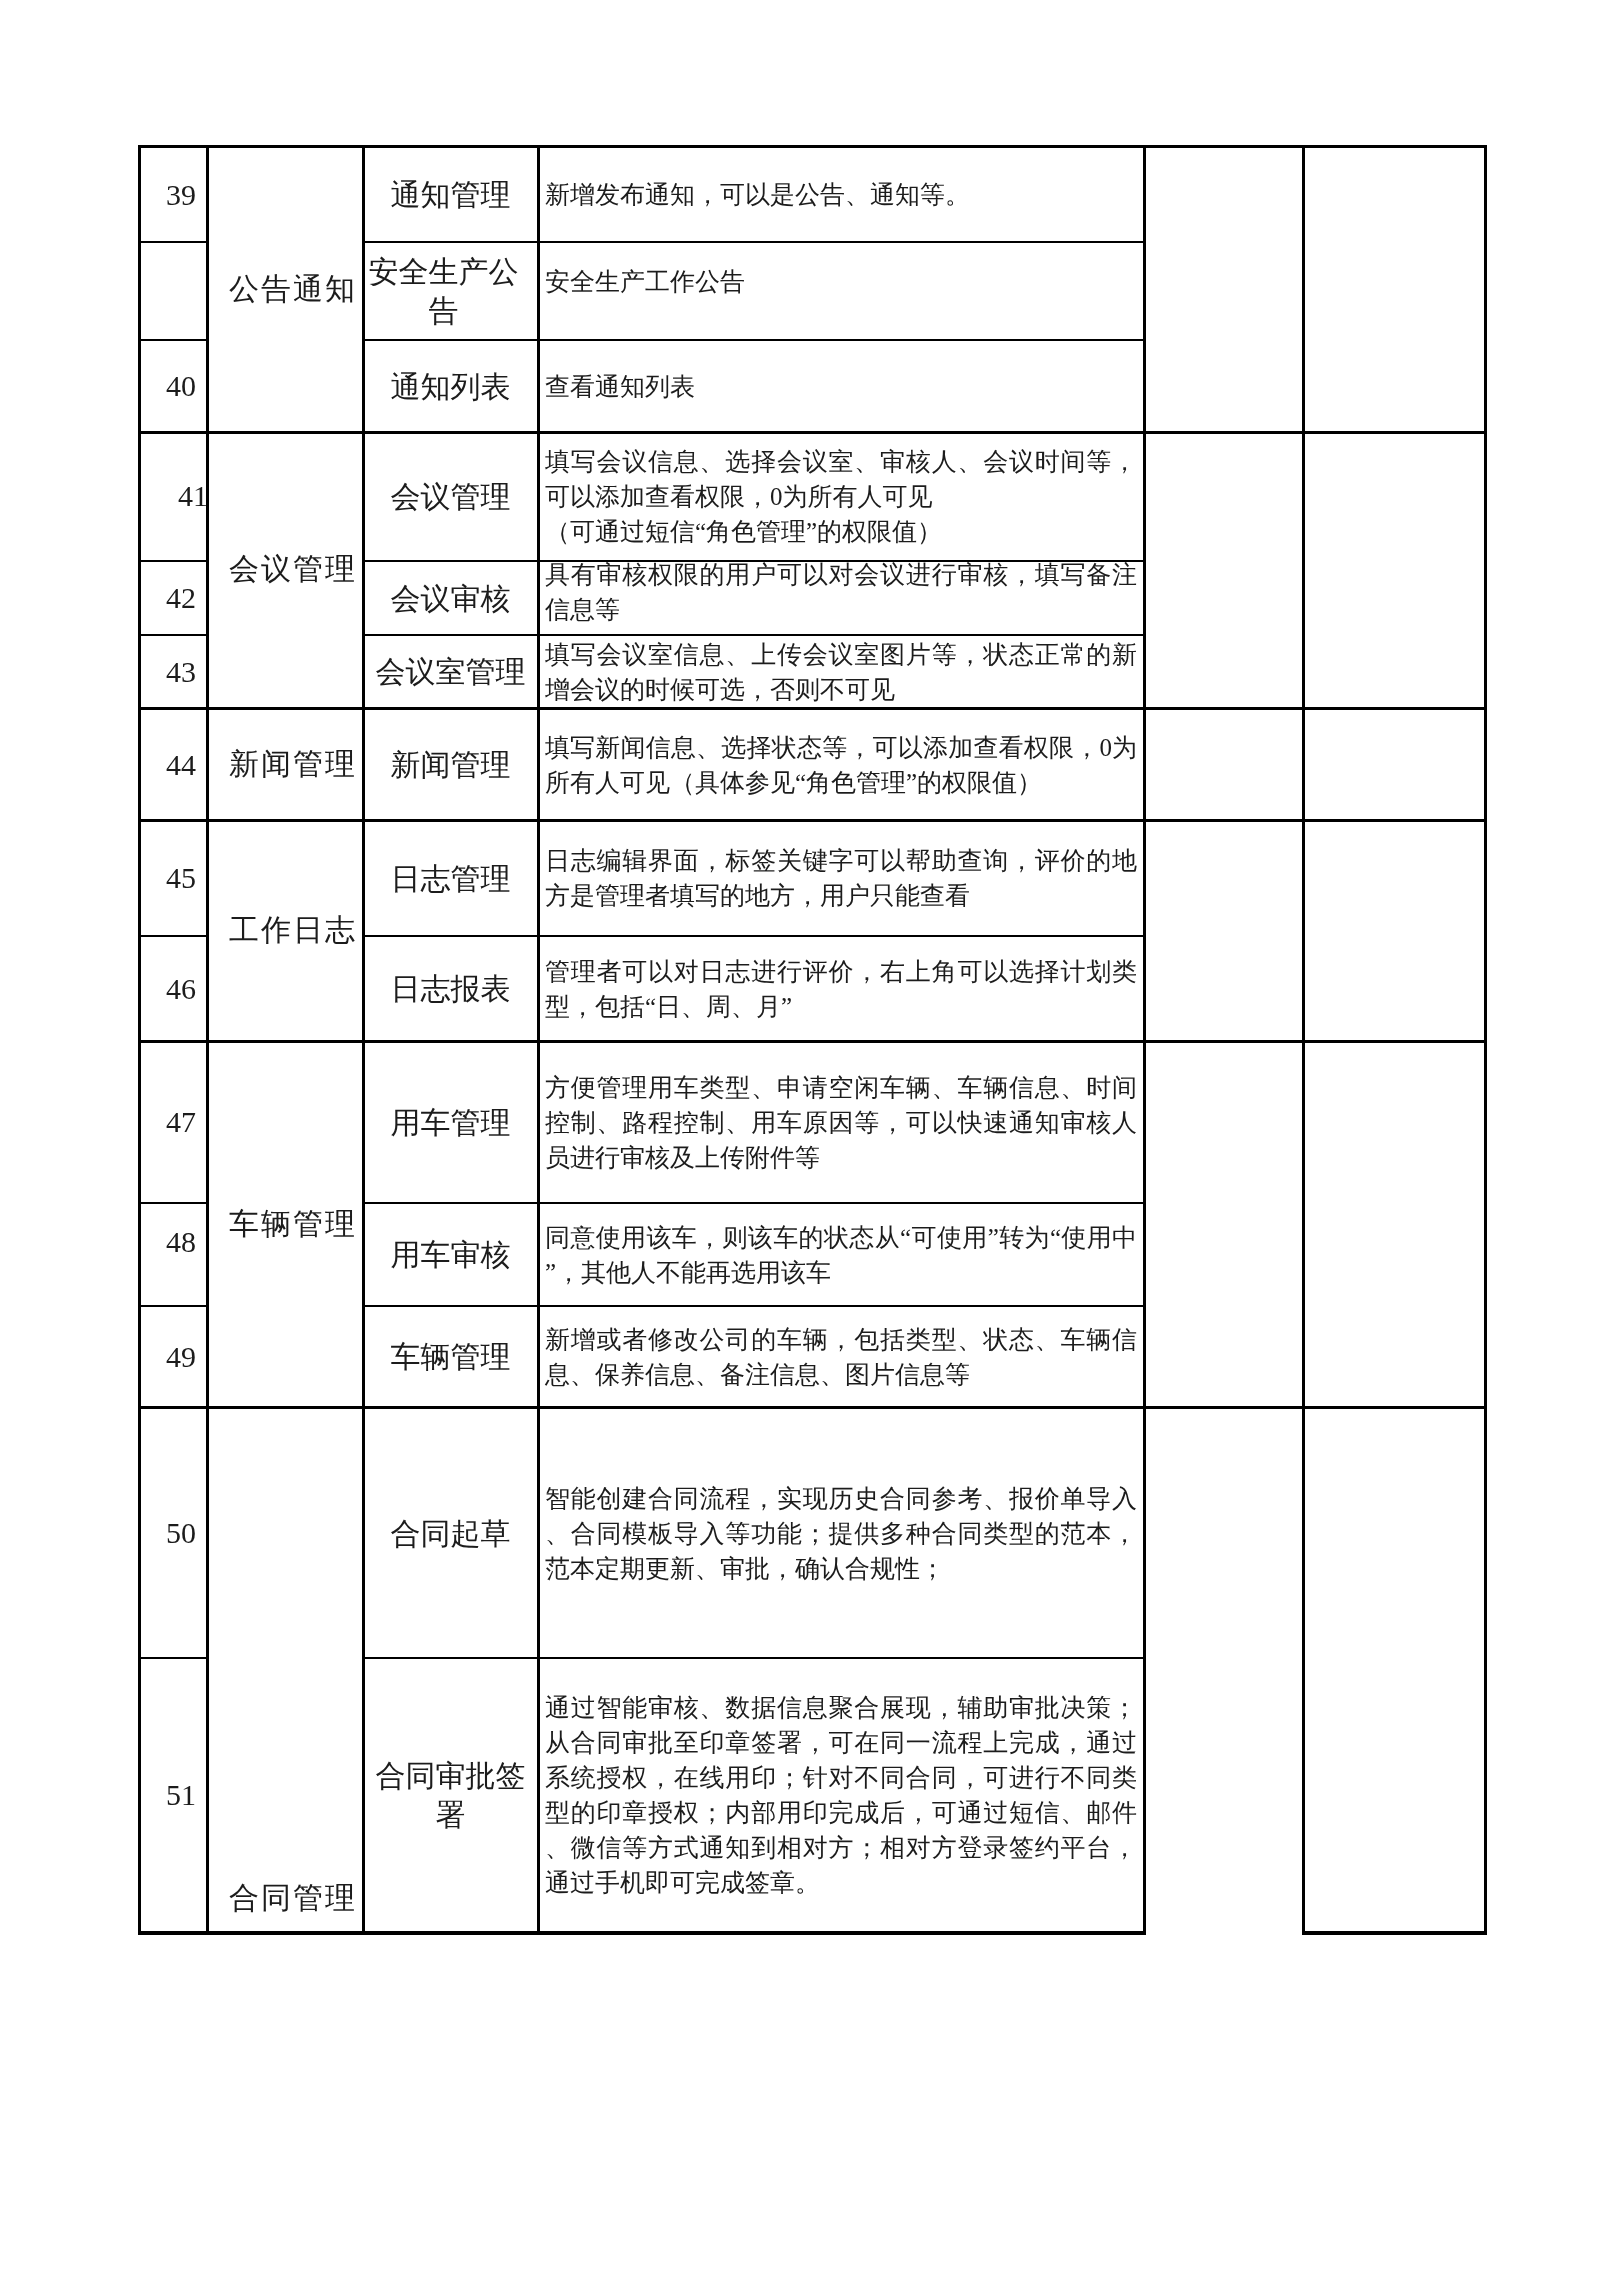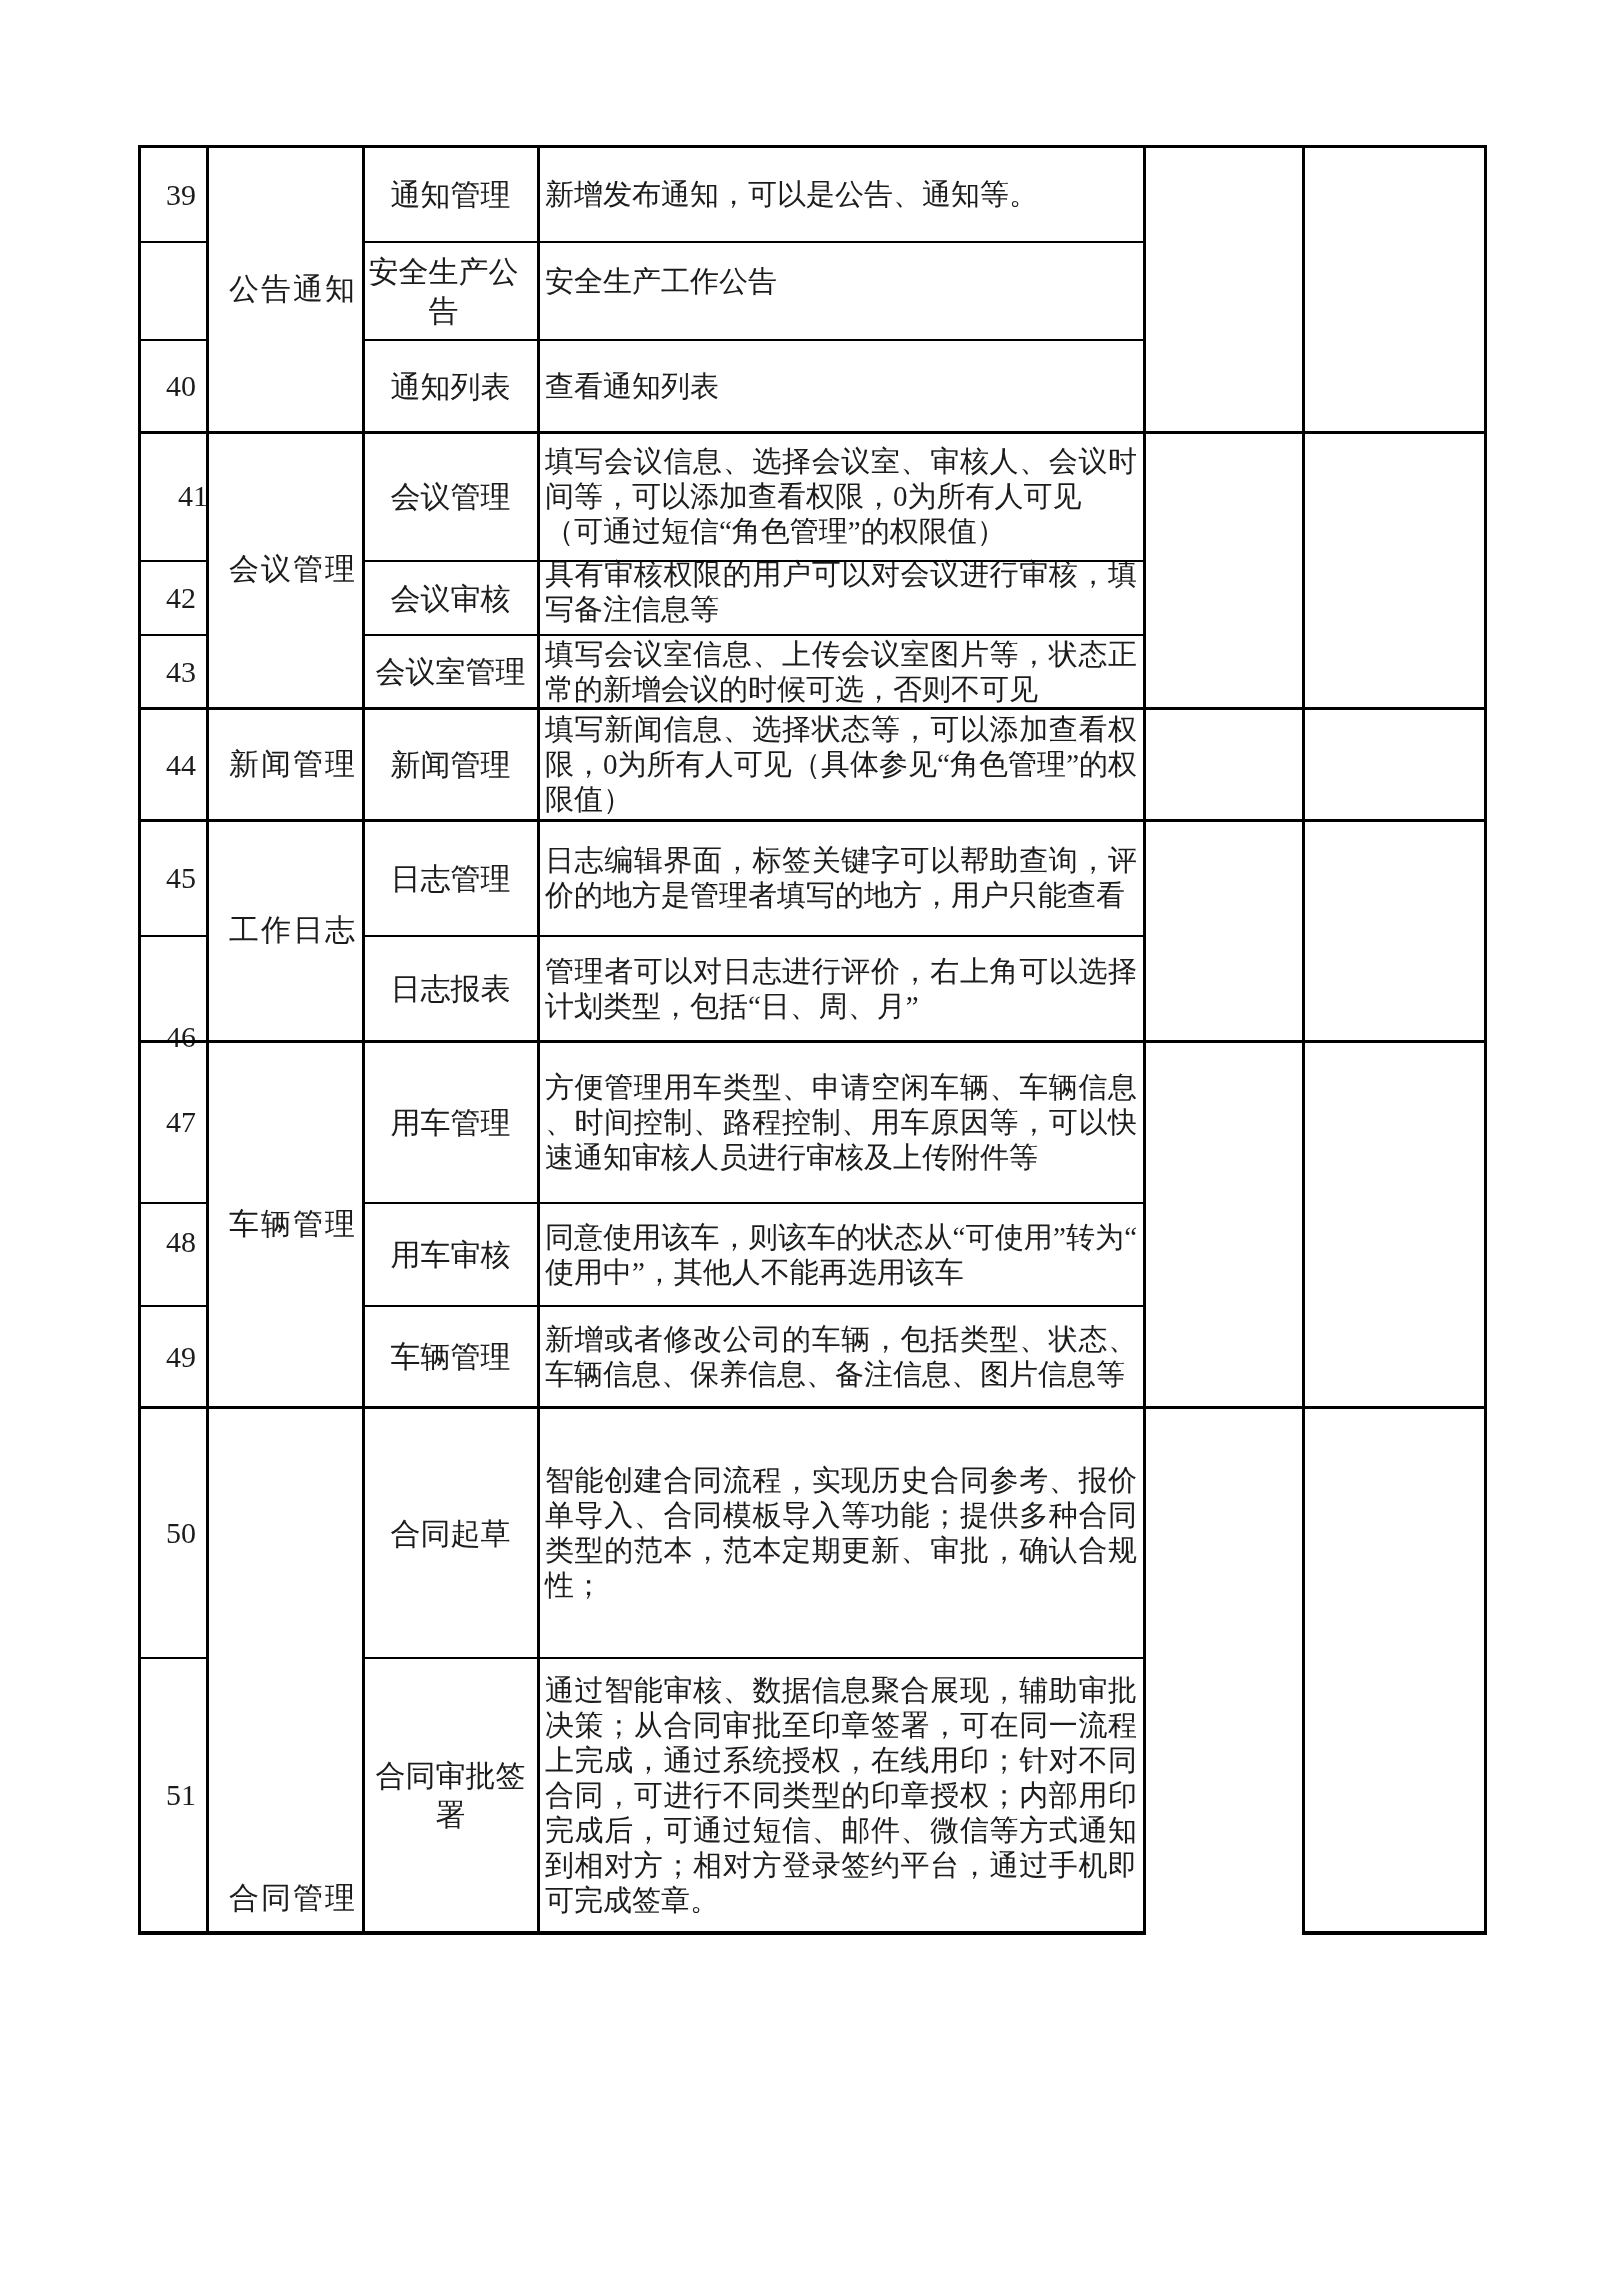--- a/index.html
+++ b/index.html
@@ -18,21 +18,21 @@
     text-align:center;
     padding-left:16px;
   }
   .num{font-size:30px;}
   .cat{font-size:30px;letter-spacing:2px;}
   .cat-bottom{align-items:flex-end;padding-bottom:13.7px;}
   .feat{font-size:30px;line-height:39px;padding:0 5.9px;}
   .desc{justify-content:flex-start;padding:0 6.9px;}
   .desc .t{
     width:100%;
-    font-size:29px;line-height:35px;
+    font-size:25px;line-height:35px;
     text-align:justify;text-justify:inter-ideograph;
     white-space:pre-wrap;
     line-break:anywhere;
     overflow-wrap:anywhere;
   }
 </style>
 </head>
 <body>
 
 <div class="page">
@@ -80,21 +80,21 @@
     <div class="cell num" style="left:139px;top:708px;width:68px;height:113px">44</div>
     <div class="cell cat" style="left:207px;top:708px;width:156px;height:113px">新闻管理</div>
     <div class="cell feat" style="left:363px;top:708px;width:175px;height:113px">新闻管理</div>
     <div class="cell desc" style="left:538px;top:708px;width:606px;height:113px">
         <span class="t">填写新闻信息、选择状态等，可以添加查看权限，0为所有人可见（具体参见“角色管理”的权限值）</span>
       </div>
     <div class="cell" style="left:1144px;top:708px;width:159px;height:113px"></div>
     <div class="cell" style="left:1303px;top:708px;width:182px;height:113px"></div>
 
     <div class="cell num" style="left:139px;top:820px;width:68px;height:116px">45</div>
-    <div class="cell num" style="left:139px;top:984px;width:68px;height:105px">46</div>
+    <div class="cell num" style="left:139px;top:936px;width:68px;height:105px">46</div>
     <div class="cell cat" style="left:207px;top:820px;width:156px;height:221px">工作日志</div>
     <div class="cell feat" style="left:363px;top:820px;width:175px;height:116px">日志管理</div>
     <div class="cell feat" style="left:363px;top:936px;width:175px;height:105px">日志报表</div>
     <div class="cell desc" style="left:538px;top:820px;width:606px;height:116px">
         <span class="t">日志编辑界面，标签关键字可以帮助查询，评价的地方是管理者填写的地方，用户只能查看</span>
       </div>
     <div class="cell desc" style="left:538px;top:936px;width:606px;height:105px">
         <span class="t">管理者可以对日志进行评价，右上角可以选择计划类型，包括“日、周、月”</span>
       </div>
     <div class="cell" style="left:1144px;top:820px;width:159px;height:221px"></div>

